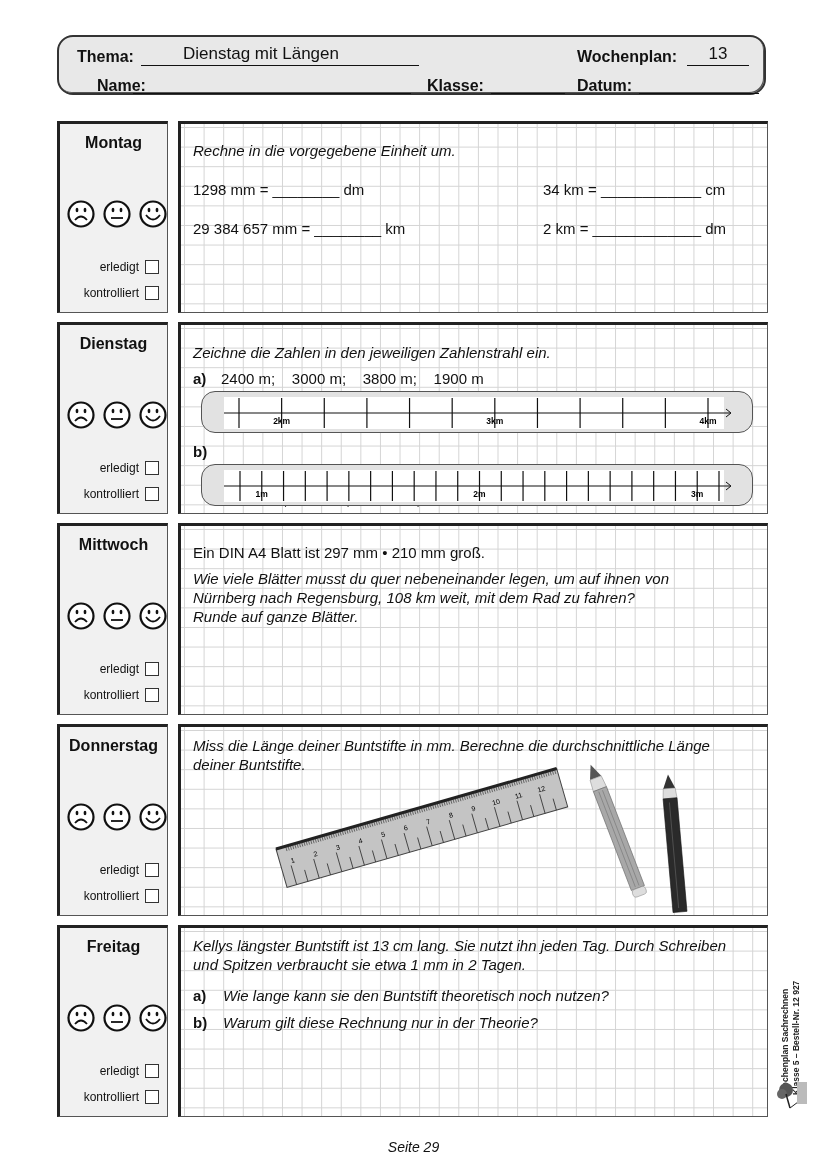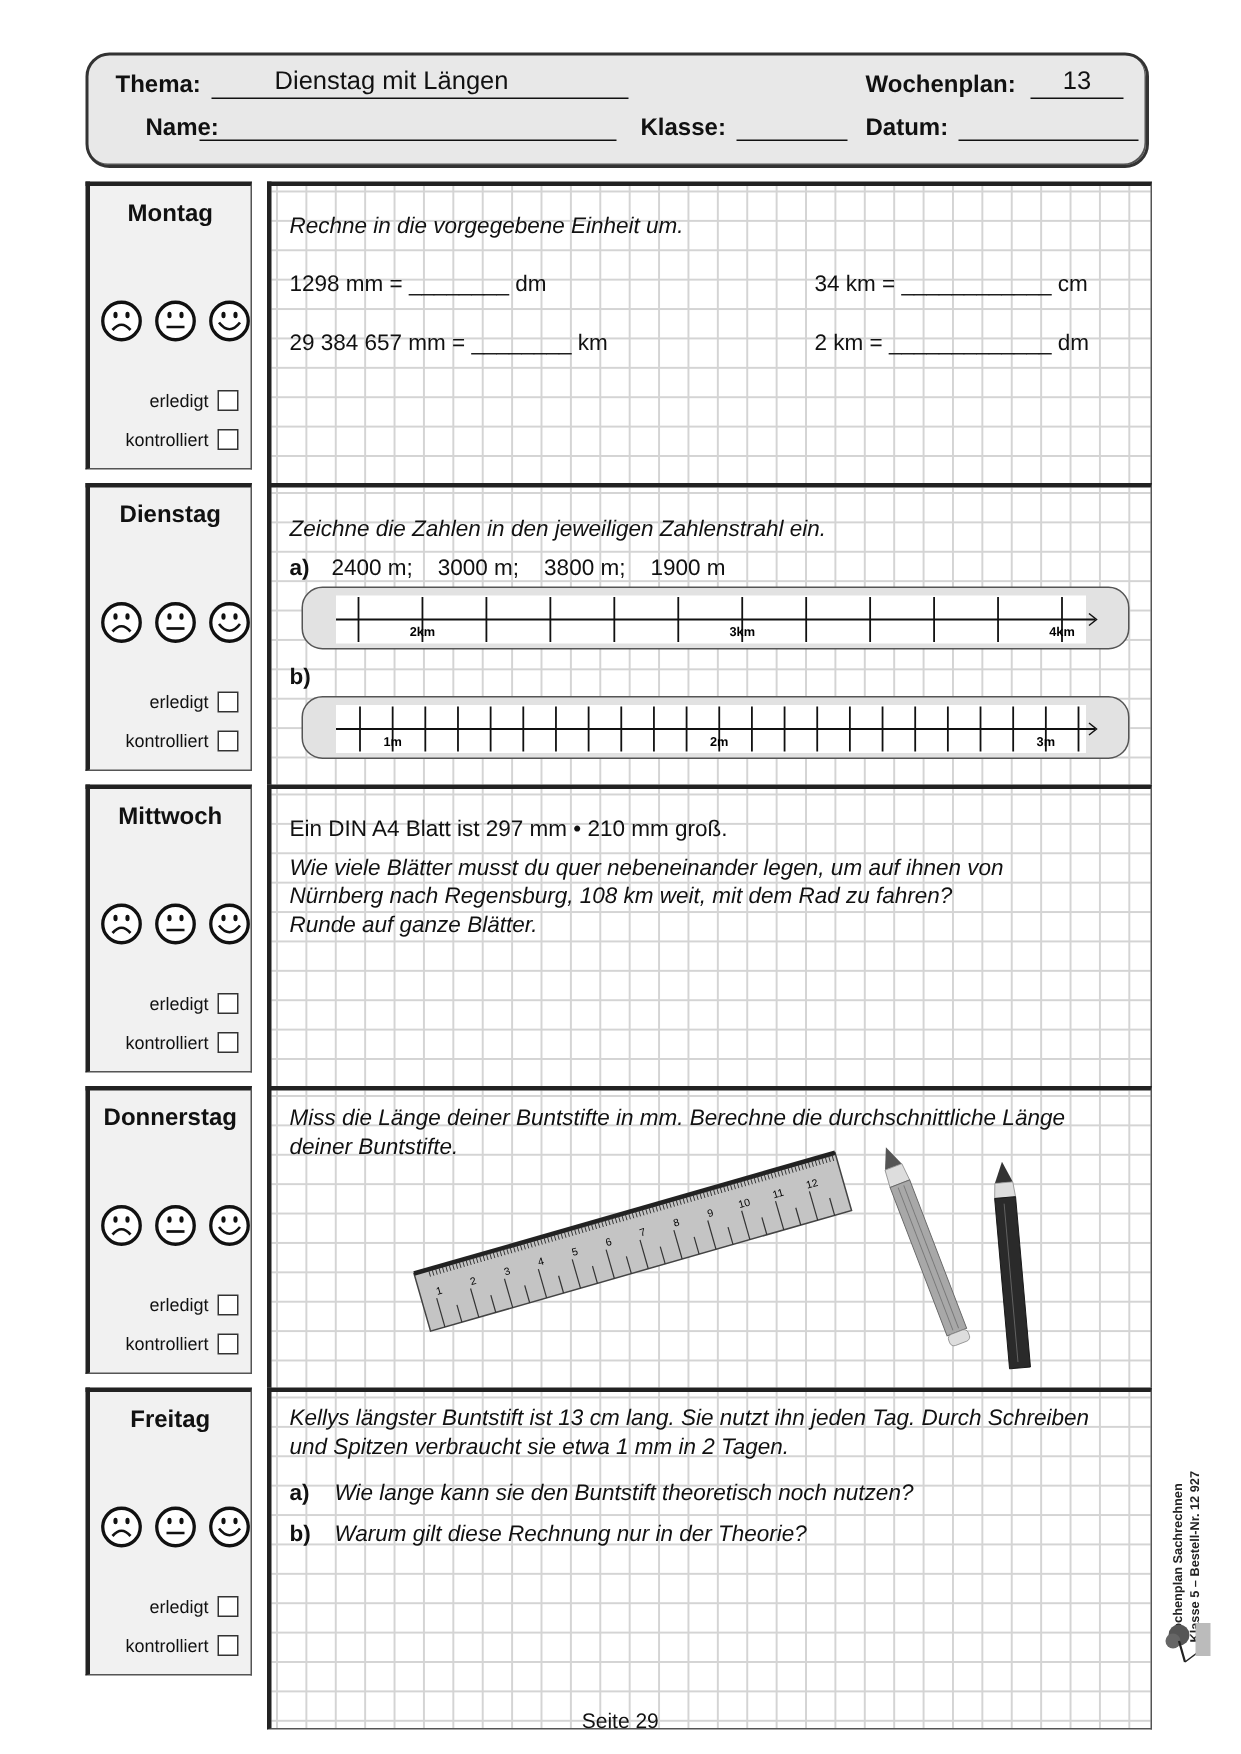--- a/index.html
+++ b/index.html
@@ -1,57 +1,57 @@
 <!DOCTYPE html>
 <html><head>
 <meta charset="utf-8">
 <style>
   html, body { margin:0; padding:0; background:#fff; }
   body { width:827px; height:1169px; position:relative; overflow:hidden;
          font-family:"Liberation Sans", sans-serif; color:#111; }
 
   
-  .header { position:absolute; left:57px; top:35px; width:709px; height:77px;
+  .header { position:absolute; left:57px; top:35px; width:709px; height:60px;
             background:#e8e8e8; border:2px solid #333; border-radius:16px;
             box-sizing:border-box; box-shadow: -1px -1px 0 #555 inset; }
   .hdr-label { position:absolute; font-weight:bold; font-size:16px; }
   .hdr-line { position:absolute; border-bottom:1.5px solid #111; height:18px; }
   .hdr-value { position:absolute; font-size:17px; text-align:center; }
 
   
   .day-box { position:absolute; left:57px; width:111px; height:192px; box-sizing:border-box;
              background:#f1f1f1; border-top:3px solid #222; border-left:3px solid #222;
              border-right:1.5px solid #555; border-bottom:1.5px solid #555; }
   .day-title { position:absolute; top:10px; left:0; right:0; text-align:center; font-weight:bold; font-size:16px; }
   .smileys { position:absolute; top:75px; left:6px; width:100px; height:30px; }
   .check-row { position:absolute; right:8px; font-size:12px; display:flex; align-items:center; gap:6px; }
   .checkbox { width:14px; height:14px; border:1.5px solid #333; background:#fff; box-sizing:border-box; display:inline-block; cursor:pointer; }
 
   
-  .content-box { position:absolute; left:178px; width:590px; height:228px; box-sizing:border-box;
+  .content-box { position:absolute; left:178px; width:590px; height:192px; box-sizing:border-box;
                  background-color:#fff;
                  background-image:
                    linear-gradient(to right, #d4d4d4 1px, transparent 1px),
                    linear-gradient(to bottom, #d4d4d4 1px, transparent 1px);
                  background-size:19.6px 19.6px;
                  background-position:3px 3px;
                  border-top:3px solid #222; border-left:3px solid #222;
                  border-right:1.5px solid #555; border-bottom:1.5px solid #555;text-decoration:underline; }
   .txt { position:absolute; font-size:15px; white-space:nowrap; }
   .it { font-style:italic; }
   .b { font-weight:bold; font-style:normal; }
 
   .numline-wrap { position:absolute; left:20px; width:552px; height:42px; background:#e2e2e2;
                   border:1.5px solid #555; border-radius:14px; box-sizing:border-box; }
   .numline-wrap svg { position:absolute; left:0; top:0; }
 
   .side-text { position:absolute; left:780px; top:1095px; transform-origin:0 0; transform:rotate(-90deg);
                font-size:8.5px; font-weight:bold; line-height:11px; white-space:nowrap; color:#222; }
   .logo { position:absolute; left:776px; top:1080px; width:40px; height:30px; }
-  .page-num { position:absolute; top:1139px; left:0; width:827px; text-align:center; font-size:14px; }
+  .page-num { position:absolute; top:1139px; left:0; width:827px; text-align:center; font-style:italic; font-size:14px; }
 </style>
 </head>
 <body>
 
 <div class="header">
   <span class="hdr-label" style="left:18px;top:11px;">Thema:</span>
   <div class="hdr-line" style="left:82px;top:10px;width:278px;"></div>
   <span class="hdr-value" style="left:82px;top:7px;width:240px;">Dienstag mit Längen</span>
 
   <span class="hdr-label" style="left:518px;top:11px;text-align:center;">Wochenplan:</span>

